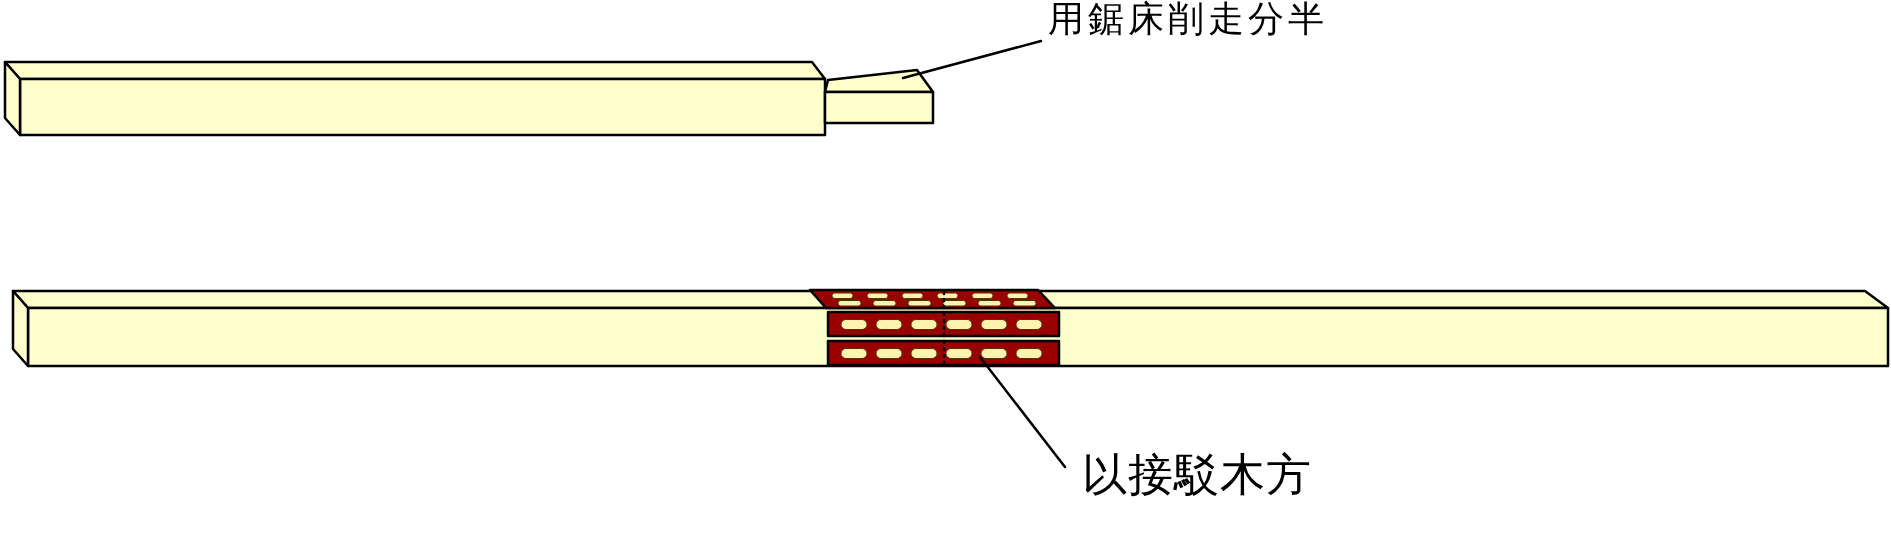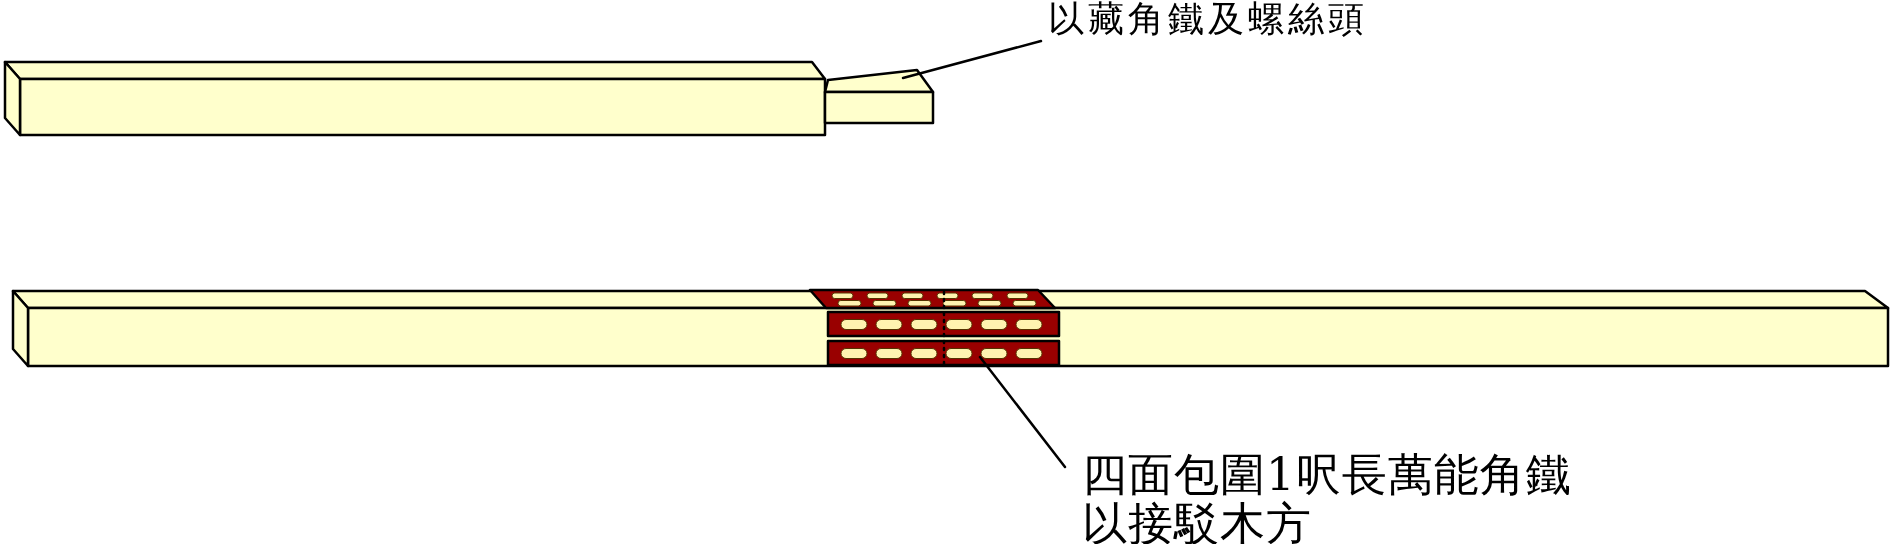--- a/index.html
+++ b/index.html
@@ -79,20 +79,19 @@
       <rect x="911" y="348.5" width="26" height="10" rx="5" ry="5" fill="#FFF3B0" stroke="#553300" stroke-width="1"></rect>
       <rect x="946" y="348.5" width="26" height="10" rx="5" ry="5" fill="#FFF3B0" stroke="#553300" stroke-width="1"></rect>
       <rect x="981" y="348.5" width="26" height="10" rx="5" ry="5" fill="#FFF3B0" stroke="#553300" stroke-width="1"></rect>
       <rect x="1016" y="348.5" width="26" height="10" rx="5" ry="5" fill="#FFF3B0" stroke="#553300" stroke-width="1"></rect>
       <line x1="944" y1="292" x2="944" y2="365" stroke="#000000" stroke-width="2.5" stroke-dasharray="2 5" stroke-linecap="round"></line>
       <line x1="903" y1="78" x2="1041" y2="41" stroke="#000000" stroke-width="2.5" stroke-linecap="round"></line>
       <line x1="980" y1="357" x2="1065" y2="467" stroke="#000000" stroke-width="2.5" stroke-linecap="round"></line>
     </svg>
 
   <div class="ann ann-top">
-    <div>以藏角鐵及螺絲頭</div>
+    <div>用鋸床削走分半</div>
   </div>
 
   <div class="ann ann-bottom">
-    <div>四面包圍1呎長萬能角鐵</div>
     <div>以接駁木方</div>
   </div>
 </div>
 
 </body></html>

